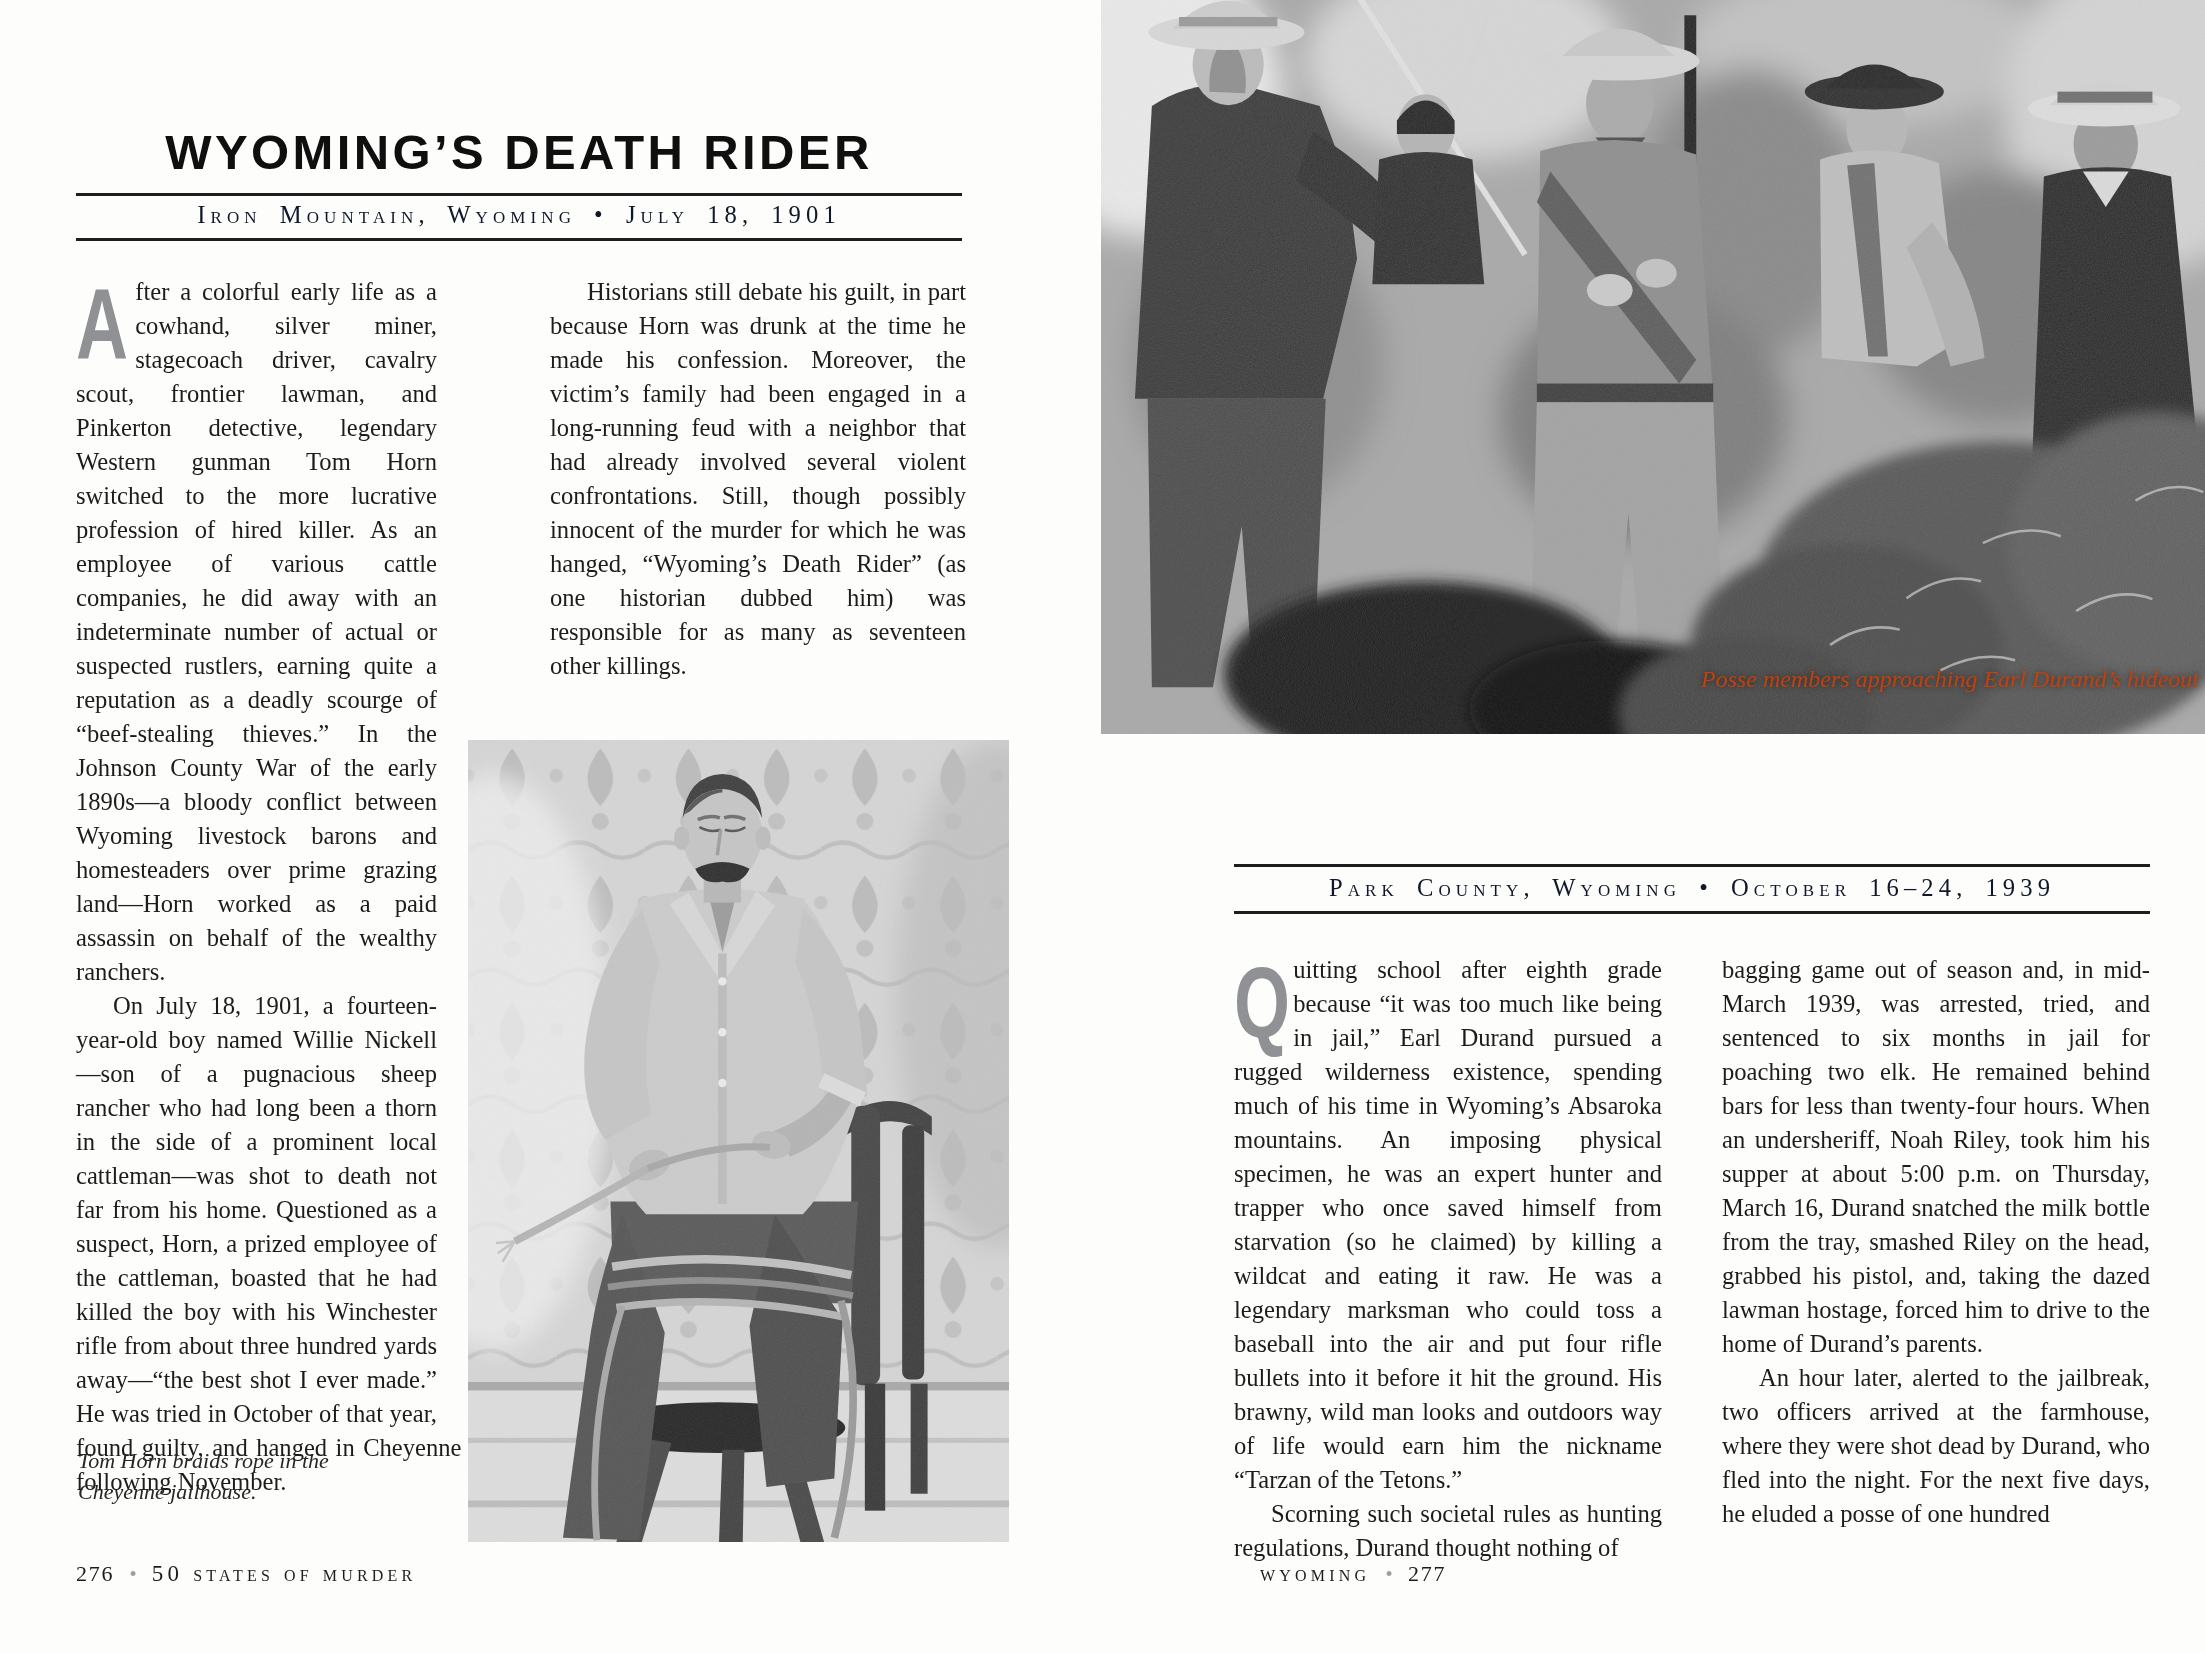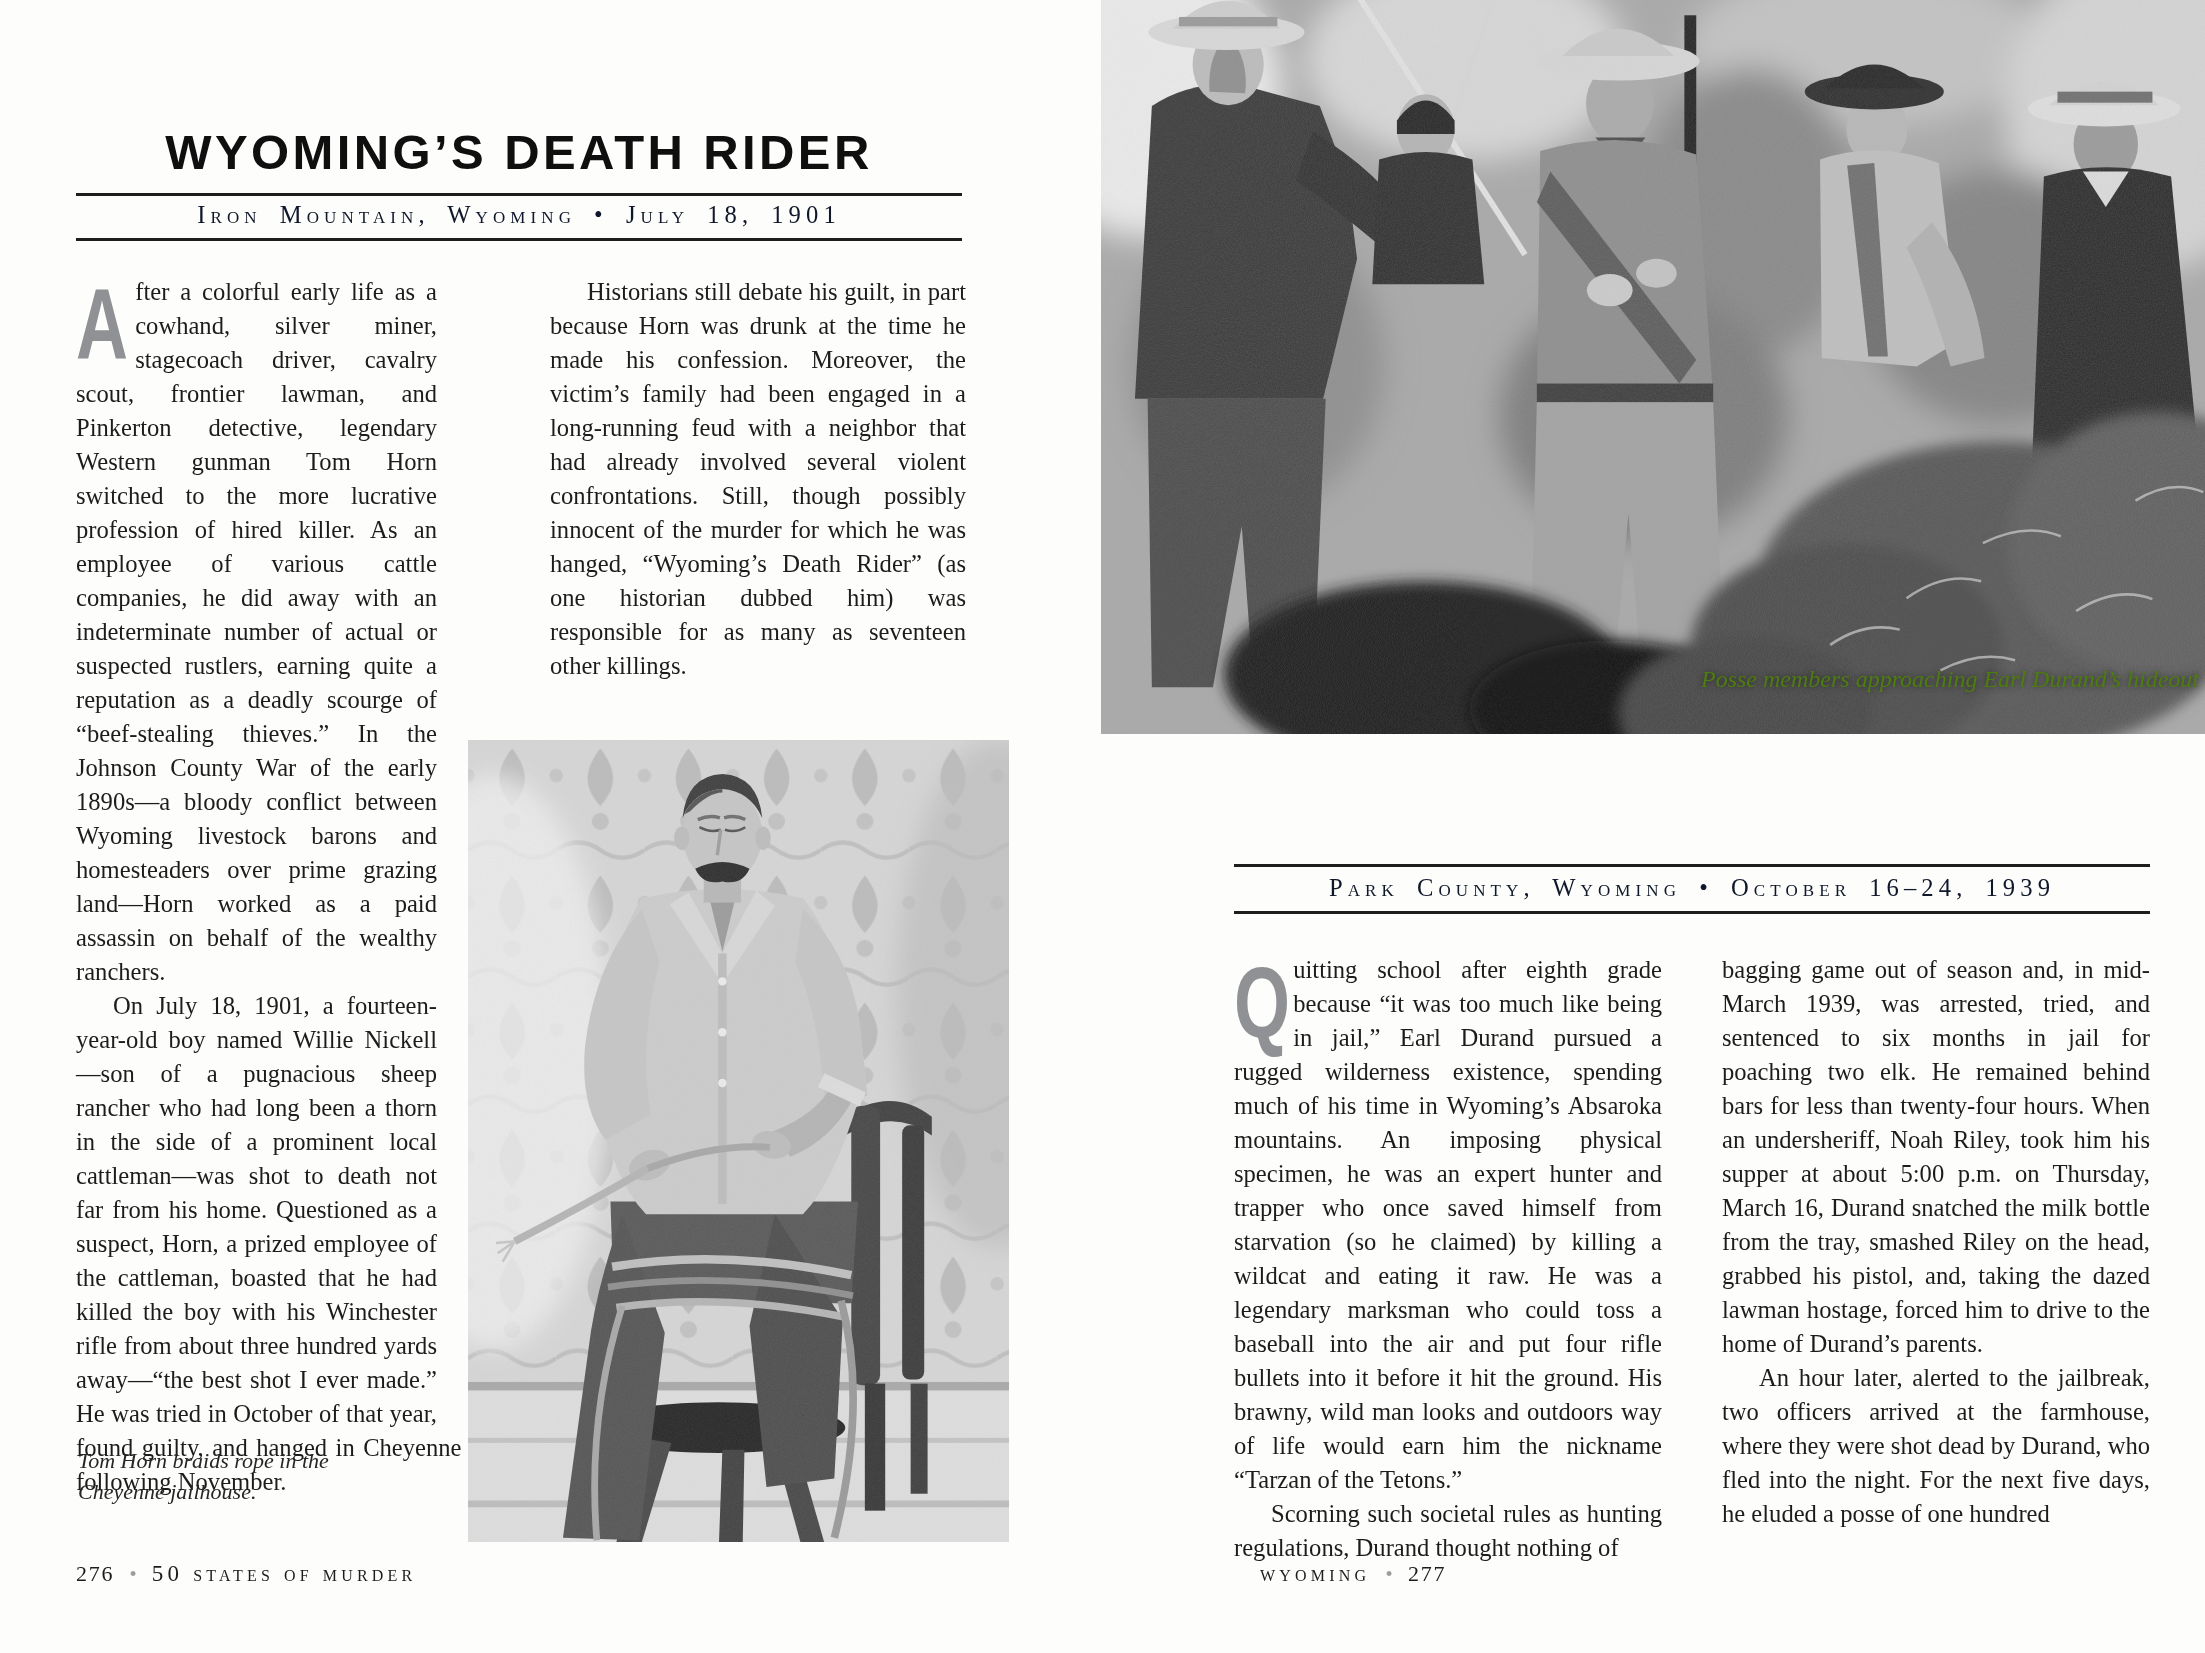--- a/index.html
+++ b/index.html
@@ -14,21 +14,21 @@
             text-align:center;color:#0f172a;white-space:nowrap;}
   
   .bodycol{font-size:24.6px;line-height:34px;text-align:justify;}
   .bodycol p{margin:0;}
   .bodycol p.indent{text-indent:37px;}
   .dropcap{float:left;width:49px;height:97px;margin:3.4px 10.2px 0 0;
            font:700 100px/93px "Liberation Sans",sans-serif;color:#8f9195;
            transform:scaleX(0.72);transform-origin:0 0;}
   .notch{float:right;width:63px;height:679px;margin-top:462px;}
   .caption{font-style:italic;font-size:22px;line-height:30.5px;color:#262626;}
-  .photo-overlay-caption{font-style:italic;font-size:24px;color:#4d7c0f;
+  .photo-overlay-caption{font-style:italic;font-size:24px;color:#c2410c;
                          text-shadow:0 0 6.8px rgba(0,0,0,.55);white-space:nowrap;}
   
   .footer{font-size:22px;color:#1c1c1c;white-space:nowrap;}
   .footer .folio{font-size:22px;letter-spacing:1.7px;}
   .footer .dot{color:#9d9d9d;font-size:20.4px;padding:0 15.3px;}
   .footer .bktitle{font-variant:small-caps;letter-spacing:4.2px;font-size:23px;}
   .photo{position:absolute;overflow:hidden;}
   .photo svg{display:block;width:100%;height:100%;}
 </style>
 </head>

